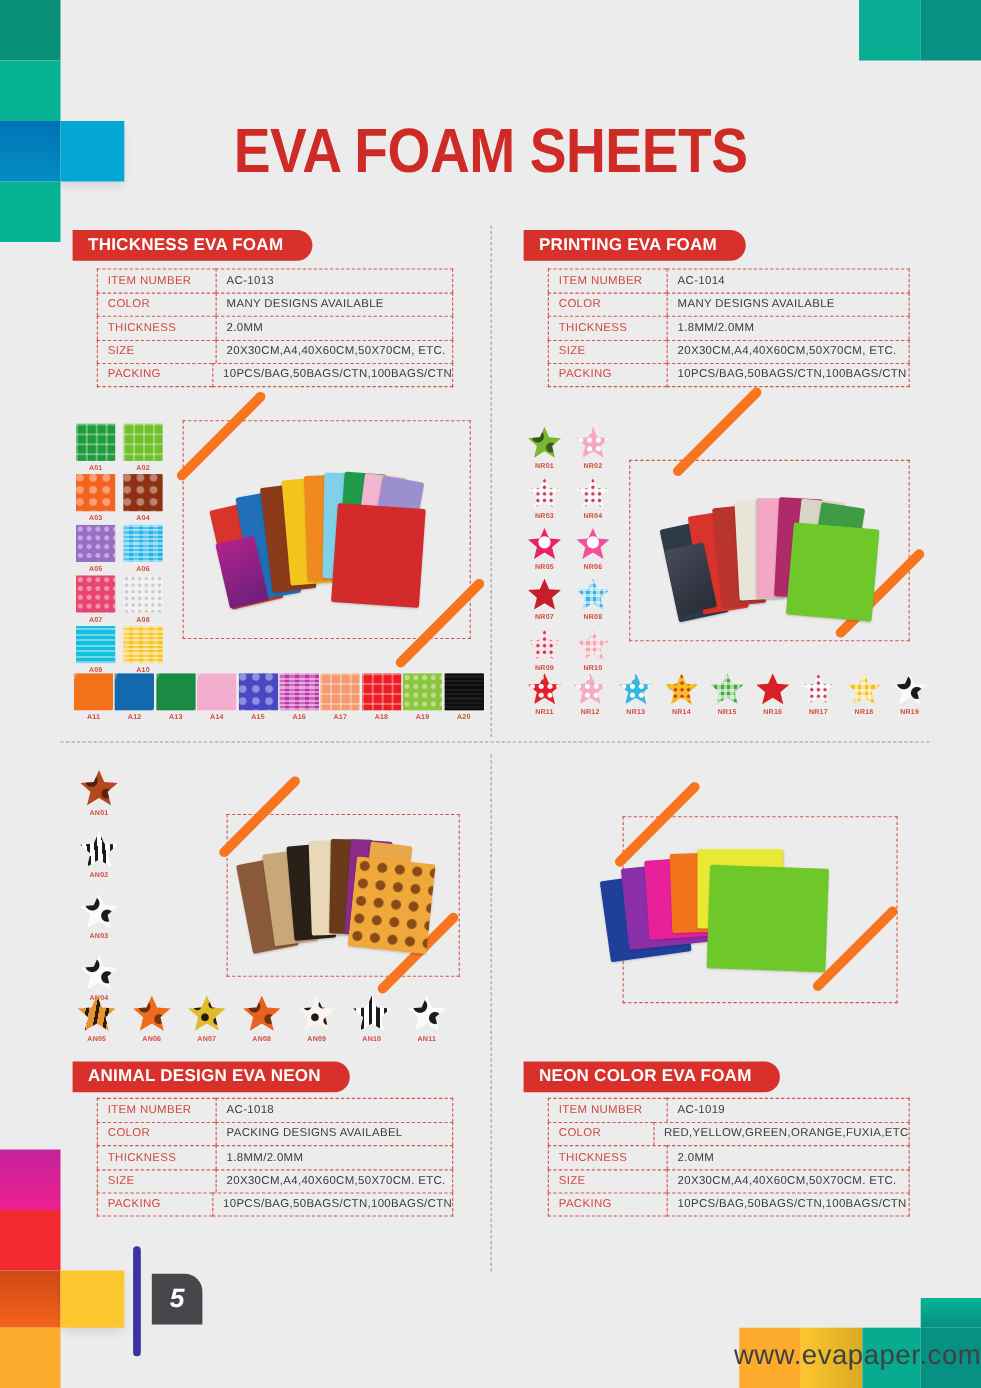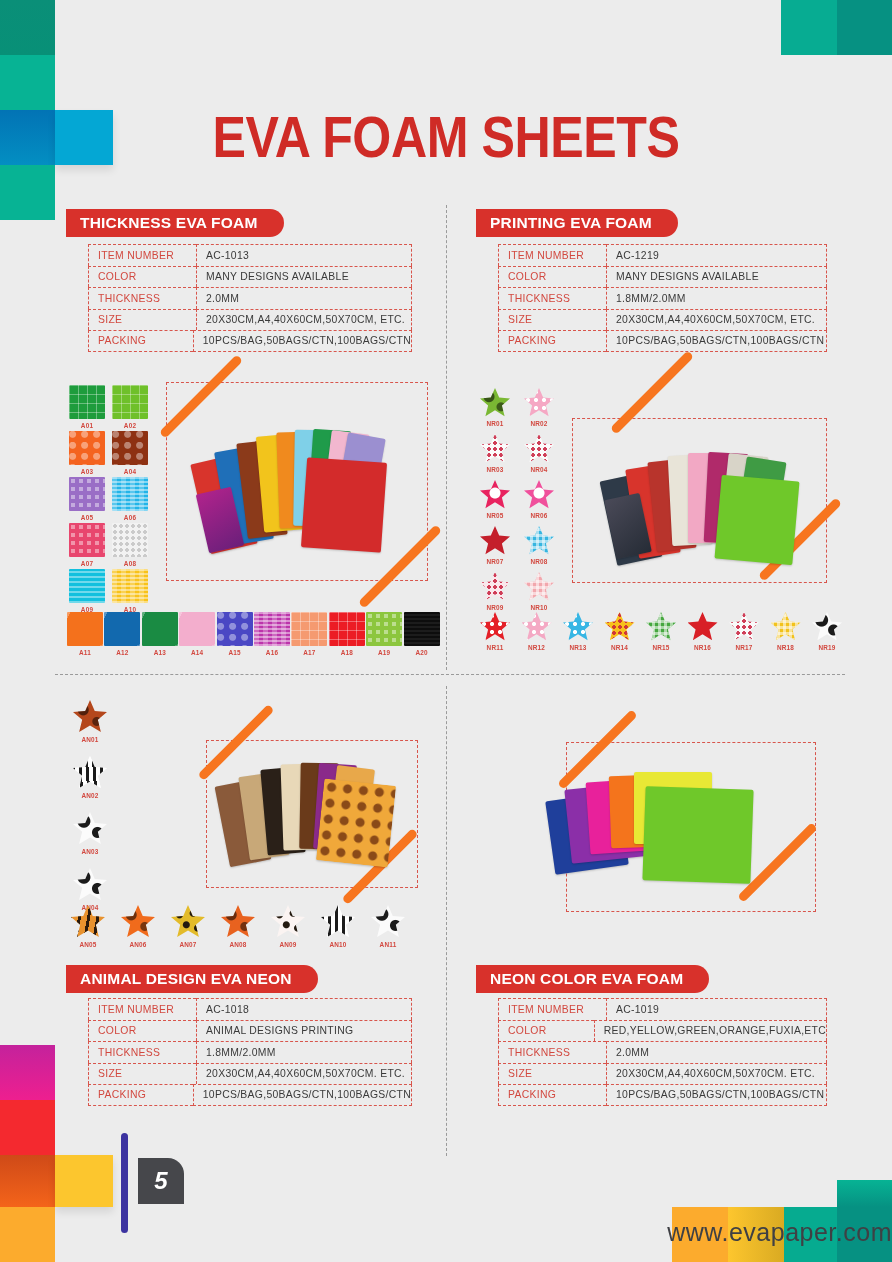--- a/index.html
+++ b/index.html
@@ -272,21 +272,21 @@
   <div class="sheet" style="left:140px;top:17px;width:38px;height:94px;background:#f2b7cf;transform:rotate(7deg);"></div>
   <div class="sheet" style="left:154px;top:20px;width:38px;height:92px;background:#9b8fd0;transform:rotate(10deg);"></div>
   <div class="sheet" style="left:118px;top:45px;width:80px;height:90px;background:#d32b2b;transform:rotate(4deg);"></div>
   <div class="sheet" style="left:16px;top:75px;width:36px;height:60px;background:linear-gradient(160deg,#b0238c,#6a1f7a);transform:rotate(-13deg);"></div>
 </div>
 
 <div class="ribbon" style="left:476px;top:209px;">PRINTING EVA FOAM</div>
 <div class="spec wide" style="left:482px;top:244px;">
   <div class="spec-row">
       <div class="k">ITEM NUMBER</div>
-      <div class="v">AC-1219</div>
+      <div class="v">AC-1014</div>
     </div>
   <div class="spec-row">
       <div class="k">COLOR</div>
       <div class="v">MANY  DESIGNS  AVAILABLE</div>
     </div>
   <div class="spec-row">
       <div class="k">THICKNESS</div>
       <div class="v">1.8MM/2.0MM</div>
     </div>
   <div class="spec-row">
@@ -460,21 +460,21 @@
 </div>
 
 <div class="ribbon" style="left:66px;top:965px;">ANIMAL DESIGN EVA NEON</div>
 <div class="spec" style="left:72px;top:998px;">
   <div class="spec-row">
       <div class="k">ITEM NUMBER</div>
       <div class="v">AC-1018</div>
     </div>
   <div class="spec-row">
       <div class="k">COLOR</div>
-      <div class="v">ANIMAL DESIGNS PRINTING</div>
+      <div class="v">PACKING DESIGNS AVAILABEL</div>
     </div>
   <div class="spec-row">
       <div class="k">THICKNESS</div>
       <div class="v">1.8MM/2.0MM</div>
     </div>
   <div class="spec-row">
       <div class="k">SIZE</div>
       <div class="v">20X30CM,A4,40X60CM,50X70CM. ETC.</div>
     </div>
   <div class="spec-row">

